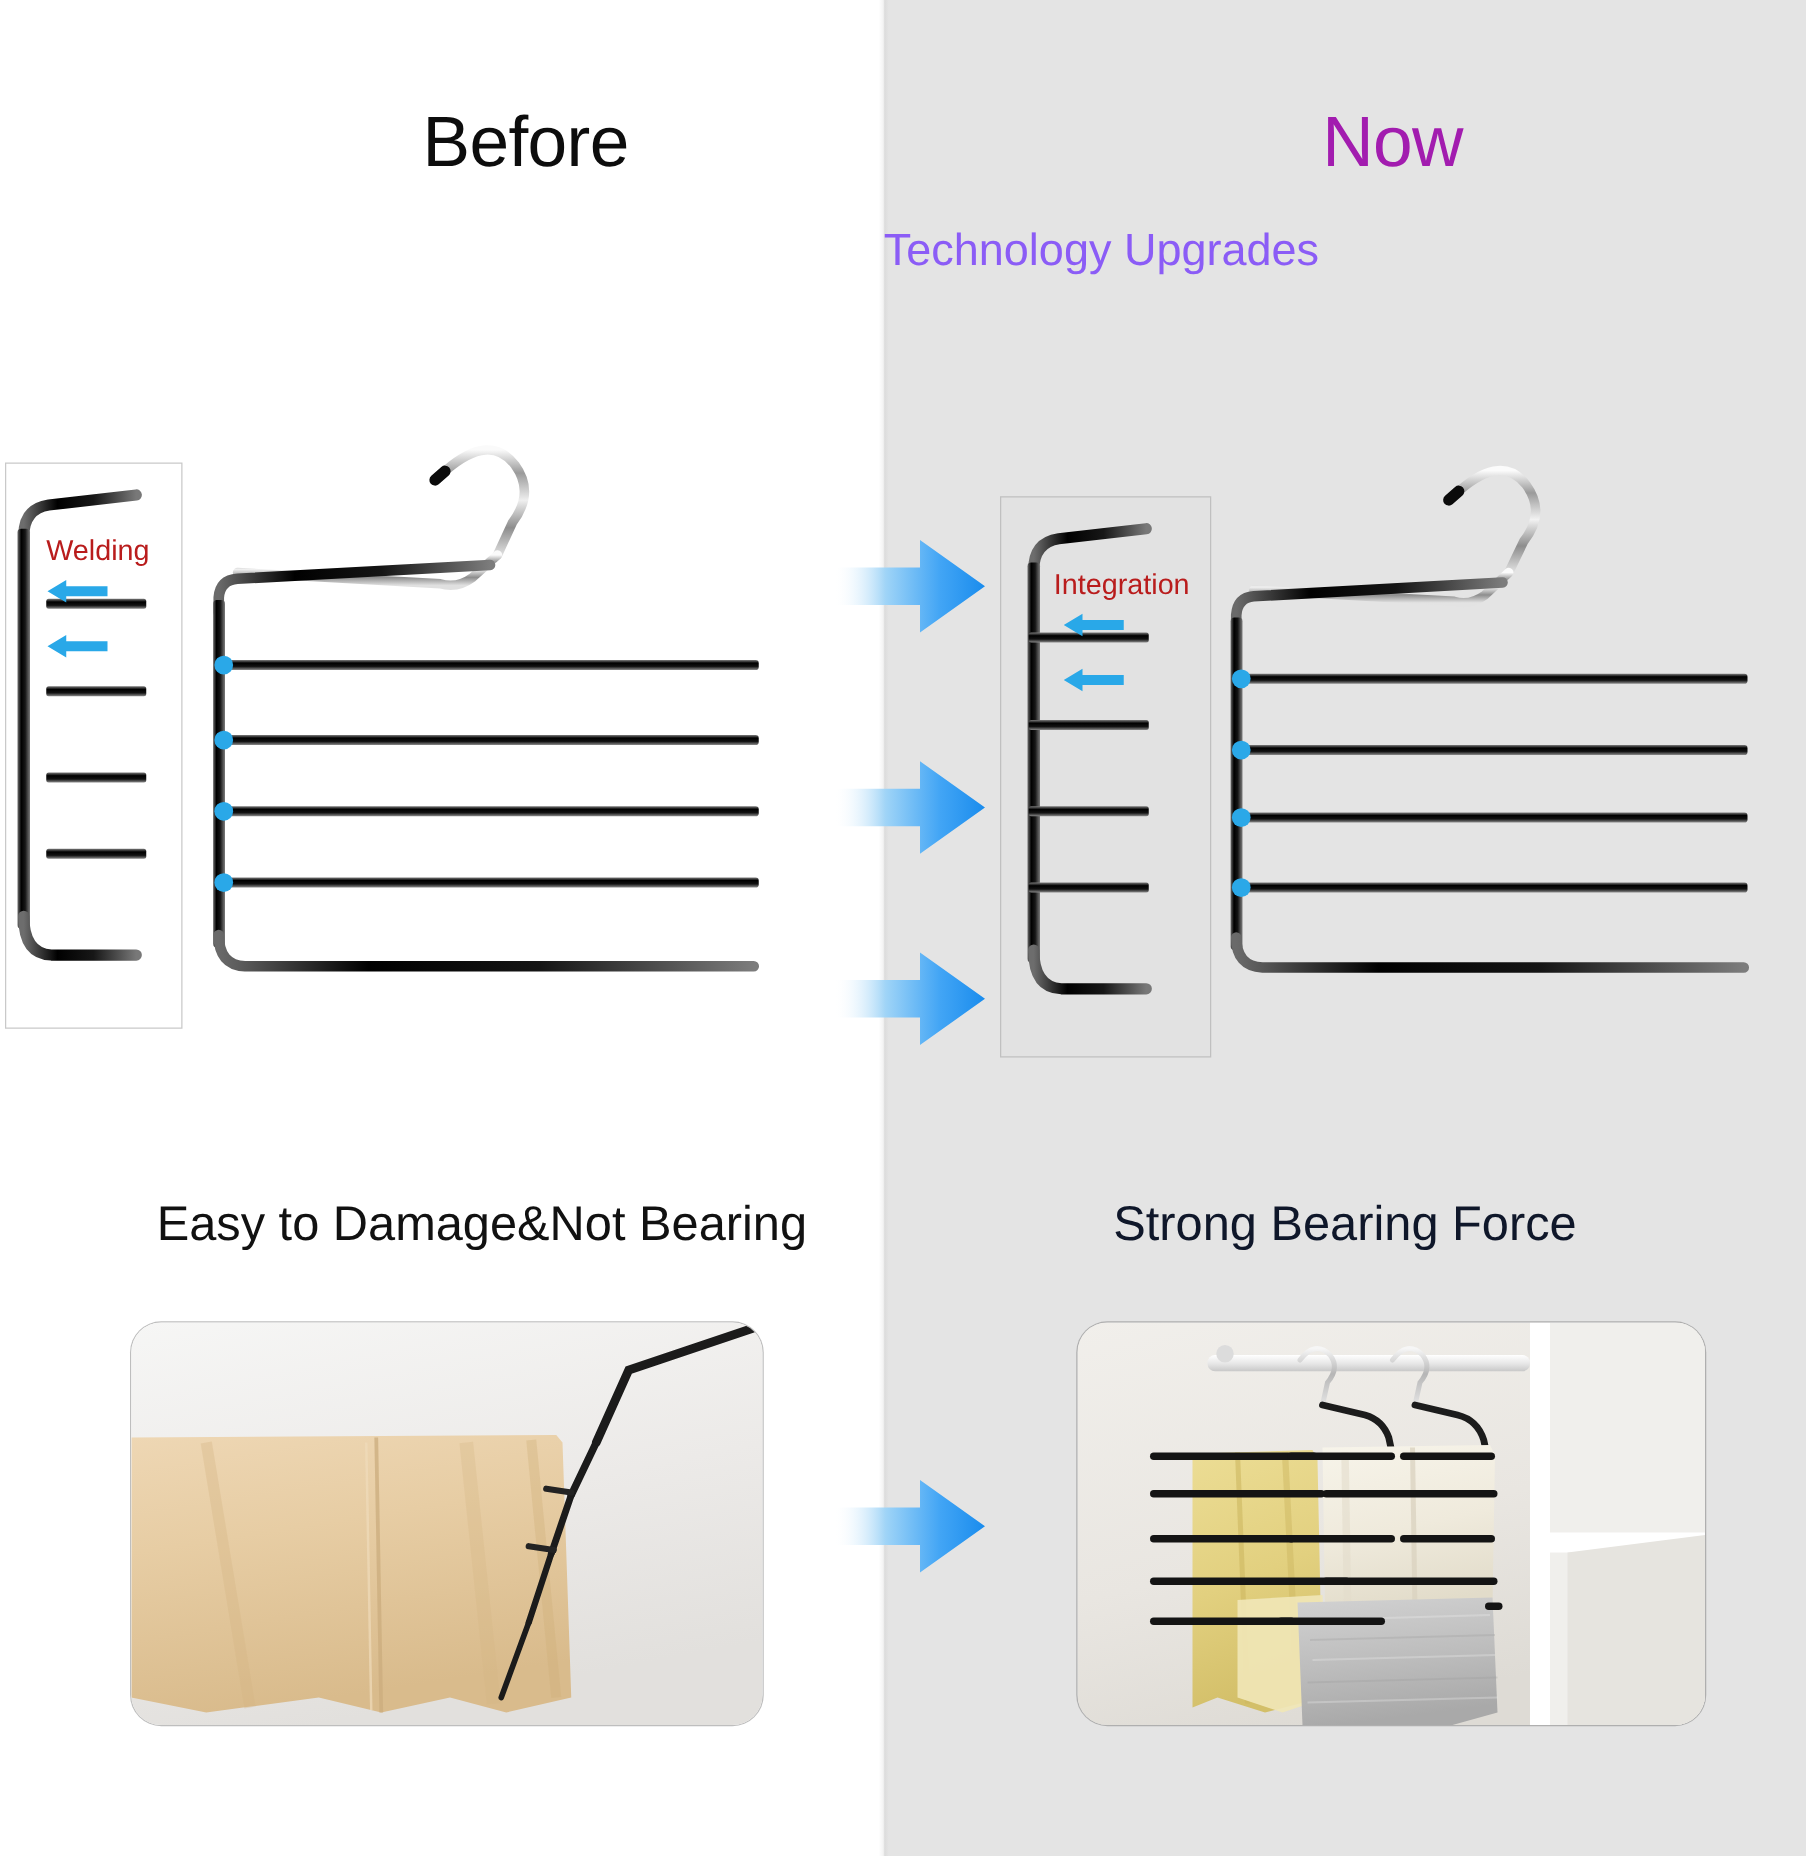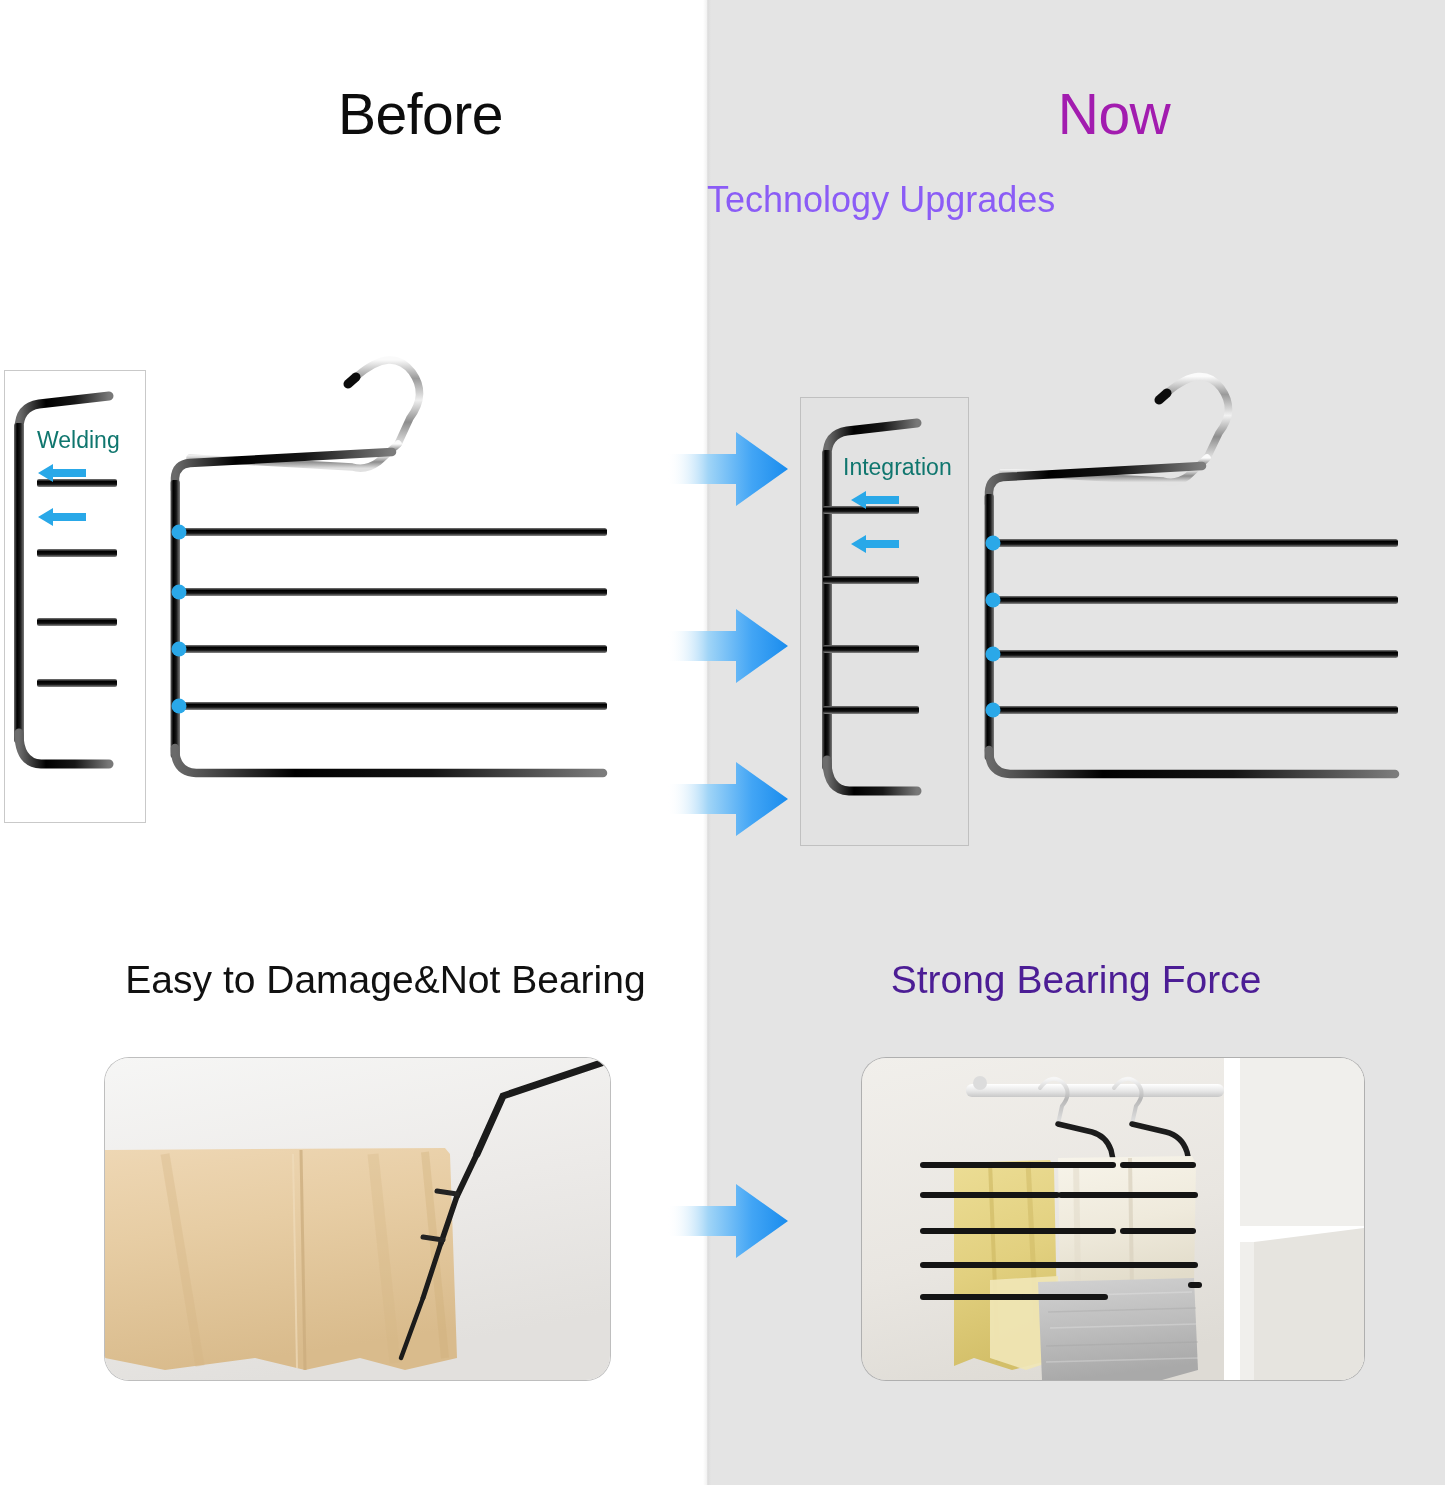--- a/index.html
+++ b/index.html
@@ -25,30 +25,30 @@
          font-size:57px;color:#a21caf;letter-spacing:-.5px;line-height:1;}
   .h-now-sub{position:absolute;left:707px;width:738px;top:182px;text-align:left;
              font-size:36px;color:#8b5cf6;line-height:1;}
 
   
   .callout{position:absolute;box-sizing:border-box;}
   .callout-left{left:4px;top:370px;width:142px;height:453px;
                 background:#ffffff;border:1px solid #c9c9c9;}
   .callout-right{left:800px;top:372px;width:169px;height:449px;
                  background:#e2e2e2;border:1px solid #c0c0c0;margin-top:25px;}
-  .callout-label{position:absolute;font-size:23px;color:#0f766e;white-space:nowrap;line-height:1;}
+  .callout-label{position:absolute;font-size:23px;color:#b91c1c;white-space:nowrap;line-height:1;}
 
   
   .big-arrow{position:absolute;}
 
   
   .cap-left{position:absolute;left:0;width:707px;top:960px;text-align:center;
             font-size:39px;color:#111;line-height:1;padding-left:32px;}
   .cap-right{position:absolute;left:707px;width:738px;top:960px;text-align:center;
-             font-size:39px;color:#4c1d95;line-height:1;}
+             font-size:39px;color:#0f172a;line-height:1;}
 
   
   .photo{position:absolute;border-radius:24px;overflow:hidden;
          box-shadow:0 0 0 1px rgba(110,110,110,.45);}
   .photo-left{left:105px;top:1058px;width:505px;height:322px;}
   .photo-right{left:862px;top:1058px;width:502px;height:322px;}
 </style>
 </head>
 <body>
 

